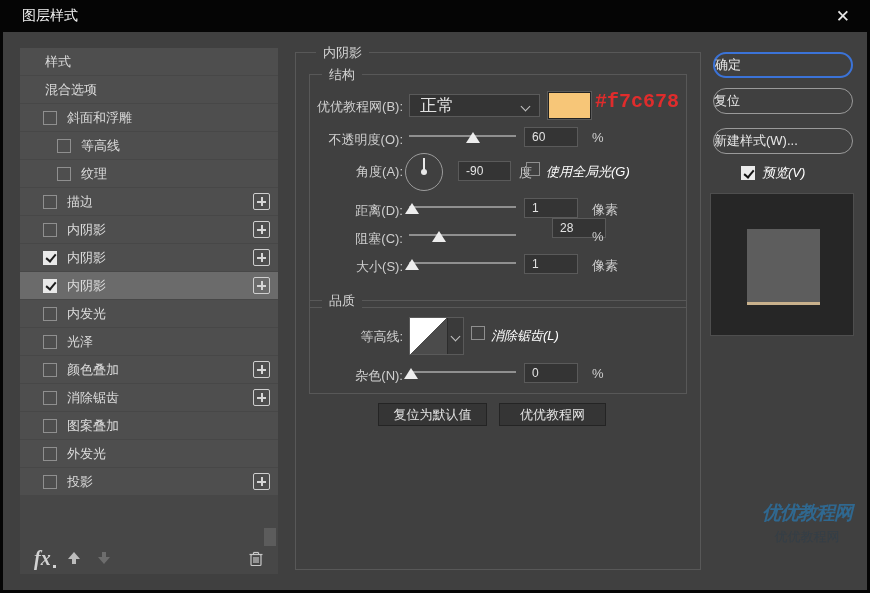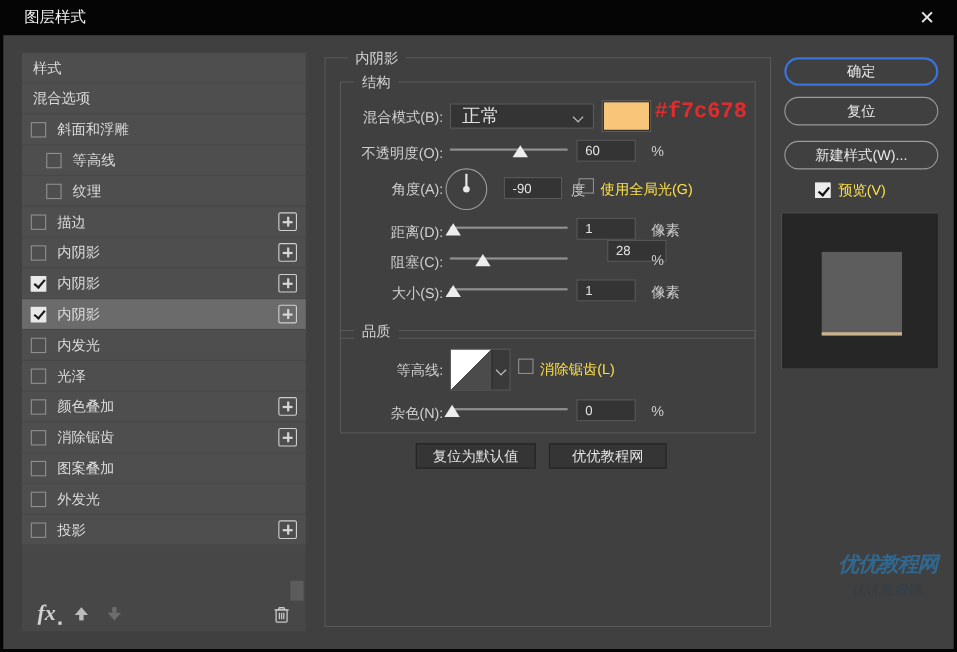--- a/index.html
+++ b/index.html
@@ -10,21 +10,21 @@
   .titlebar { height:32px; display:flex; align-items:center; justify-content:space-between;
               padding:0 16px 0 22px; background:#050505; }
   .titlebar .title { color:#f0f0f0; font-size:14px; }
   .titlebar .close { color:#e8e8e8; font-size:17px; line-height:1; cursor:pointer; padding:2px 4px; }
 
   .dlg-body { position:relative; margin:0 3px 3px 3px; width:864px; height:558px; background:#404040; }
 
   
   .sidebar { position:absolute; left:17px; top:16px; width:258px; height:526px; background:#474747; }
   .row { position:relative; height:27px; margin-bottom:1px; background:#4e4e4e;
-         display:flex; align-items:center; cursor:pointer; }
+         display:flex; align-items:center; cursor:pointer;padding-left:15px; }
   .row.selected { background:#6b6b6b; }
   .row .lbl { color:#dcdcdc; font-size:13px; margin-left:10px; }
   .cb { position:relative; width:14px; height:14px; border:1px solid #8f8f8f; background:transparent;
         margin-left:8px; flex:none; }
   .cb.indent { margin-left:22px; }
   .cb + .lbl { margin-left:10px; }
   .cb.checked { background:#e9e9e9; border-color:#e9e9e9; }
   .cb.checked::after { content:""; position:absolute; left:4px; top:0px; width:4px; height:8px;
         border-right:2px solid #1c1c1c; border-bottom:2px solid #1c1c1c; transform:rotate(40deg); }
   .plus { position:absolute; right:8px; top:5px; width:17px; height:17px; border:1px solid #cfcfcf;
@@ -83,36 +83,36 @@
           border-radius:50%; cursor:pointer; }
   .dial .needle { position:absolute; left:17px; top:4px; width:2px; height:14px; background:#e8e8e8; }
   .dial .hub { position:absolute; left:15px; top:15px; width:6px; height:6px; border-radius:50%; background:#e8e8e8; }
 
   .ck { position:relative; width:14px; height:14px; border:1px solid #8f8f8f; background:transparent;
         cursor:pointer; flex:none; }
   .ck.checked { background:#ececec; border-color:#ececec; }
   .ck.checked::after { content:""; position:absolute; left:4px; top:1px; width:4px; height:8px;
         border-right:2px solid #141414; border-bottom:2px solid #141414; transform:rotate(40deg); }
   .ck-abs { position:absolute; }
-  .ck-lab { position:absolute; color:#fde047; font-size:13px; }
+  .ck-lab { position:absolute; color:#ffffff; font-size:13px;font-style:italic; }
 
   .contour { position:absolute; left:406px; top:285px; width:55px; height:38px; border:1px solid #5a5a5a;
              display:flex; cursor:pointer; }
   .contour .cthumb { width:37px; height:36px; background:linear-gradient(135deg,#ffffff 50%,#4b4b4b 50%); }
   .contour .cdd { width:16px; height:36px; background:#3a3a3a; border-left:1px solid #2c2c2c;
                   display:flex; align-items:center; justify-content:center; }
   .contour .cdd .chev { margin:0 0 0 0; }
 
   .def-btn { position:absolute; height:23px; background:#353535; border:1px solid #242424;
              color:#e2e2e2; font-size:13px; font-family:"Liberation Sans",sans-serif;
              text-align:center; line-height:21px; cursor:pointer; }
 
   
   .pill { position:absolute; left:710px; width:140px; height:26px; border-radius:13px;
-          background:transparent; color:#e8e8e8; font-size:13px; text-align:center; line-height:24px;
+          background:transparent; color:#e8e8e8; font-size:13px; line-height:24px;
           cursor:pointer; font-family:"Liberation Sans",sans-serif; }
   .pill.ok    { top:20px; border:2px solid #3b73d8; line-height:22px; }
   .pill.plain { border:1px solid #9a9a9a; }
   .pill.reset { top:56px; }
   .pill.newst { top:96px; }
 
   .preview-row { position:absolute; left:738px; top:132px; display:flex; align-items:center; gap:7px; }
   .preview-row .ck-lab { position:static; }
 
   .thumb-box { position:absolute; left:707px; top:161px; width:144px; height:143px; background:#262626;
@@ -242,21 +242,21 @@
     </div>
 
     <div class="group g-main">
       <span class="legend" style="left:20px">内阴影</span>
     </div>
 
     <div class="group g-struct">
       <span class="legend" style="left:12px">结构</span>
     </div>
 
-    <span class="flabel" style="left:300px;top:66px">混合模式(B):</span>
+    <span class="flabel" style="left:300px;top:66px">优优教程网(B):</span>
     <div class="dropdown">
       <span class="dd-text">正常</span>
       <span class="chev"></span>
     </div>
     <div class="swatch" style="background: rgb(247, 198, 120);"></div>
     <span class="hex-note" style="color: rgb(224, 44, 44);">#f7c678</span>
 
     <span class="flabel" style="left:300px;top:99px">不透明度(O):</span>
     <div class="track" style="left:406px;top:95px">
       <span class="thumb" style="left: calc(60% - 7px);"></span>

